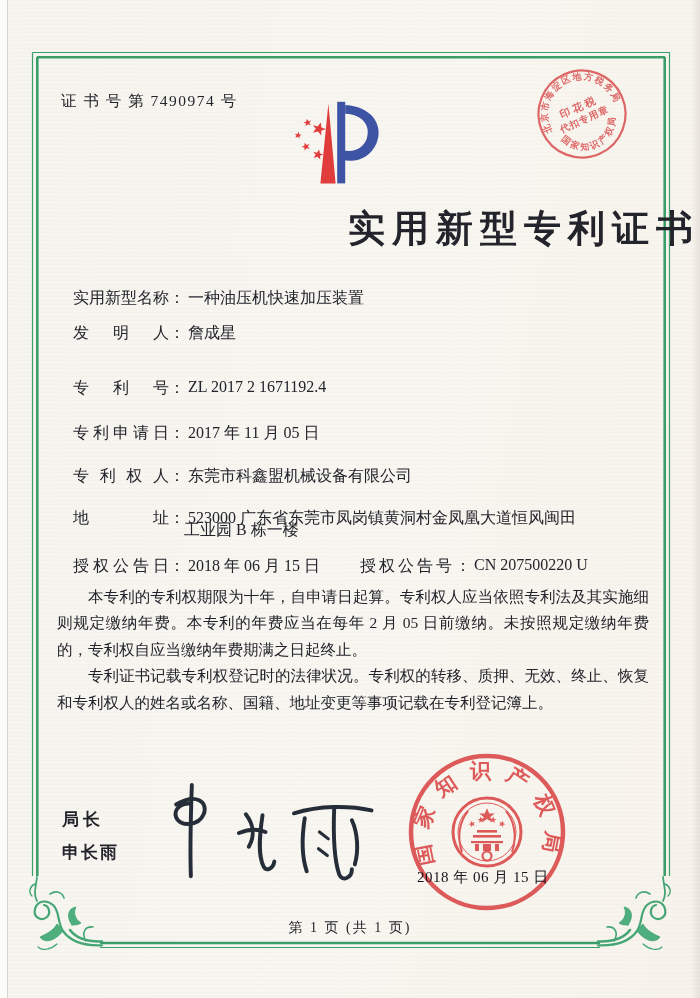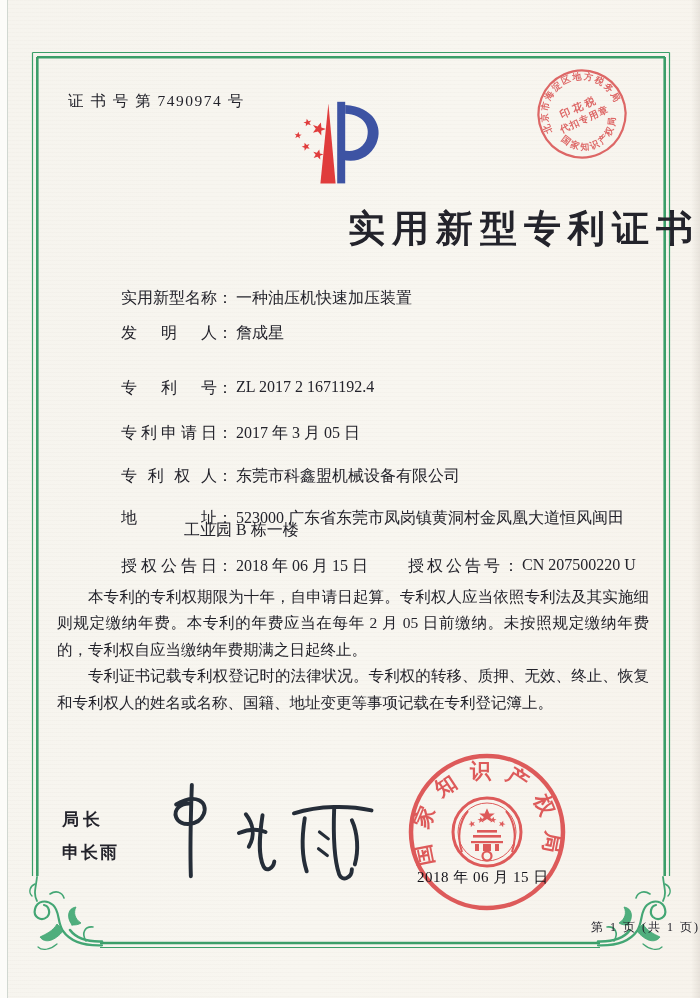--- a/index.html
+++ b/index.html
@@ -7,44 +7,44 @@
     position:relative;width:700px;height:998px;overflow:hidden;
     background:
       repeating-linear-gradient(180deg, rgba(120,110,90,0.025) 0 1px, rgba(0,0,0,0) 1px 4px),
       linear-gradient(100deg,#f6f4ee 0%,#f8f6f0 55%,#f7f3ec 100%);
     font-family:"Liberation Serif","DejaVu Serif",serif;
     color:#23232b;
   }
   .scan-edge-left{position:absolute;left:0;top:0;bottom:0;width:7px;background:#fcfcf9;border-right:1px solid rgba(130,150,135,0.35);}
   .scan-edge-right{position:absolute;right:0;top:0;bottom:0;width:9px;background:linear-gradient(90deg,rgba(0,0,0,0) 0,rgba(160,150,140,0.18) 100%);}
   .border-svg{position:absolute;left:0;top:0;z-index:1;}
-  .cert-no{position:absolute;left:61px;top:91px;font-size:15.5px;letter-spacing:1.5px;z-index:3;margin-left:7px;}
+  .cert-no{position:absolute;left:61px;top:91px;font-size:15.5px;letter-spacing:1.5px;z-index:3;}
   .logo{position:absolute;left:286px;top:100px;z-index:3;}
   .doc-title{position:absolute;left:0;top:204px;width:100%;text-align:right;
     font-size:37px;font-weight:700;letter-spacing:7px;z-index:3;}
   .fields{position:absolute;left:73px;top:288px;width:575px;font-size:16px;z-index:3;}
   .frow{position:absolute;left:0;white-space:nowrap;}
-  .flabel{display:inline-block;width:96px;text-align:justify;text-align-last:justify;vertical-align:top;margin-left:48px;}
+  .flabel{display:inline-block;width:96px;text-align:justify;text-align-last:justify;vertical-align:top;}
   .fcolon{display:inline-block;vertical-align:top;}
   .fvalue{display:inline-block;margin-left:3px;vertical-align:top;text-align:center;}
   .addr2{position:absolute;left:111px;top:12px;}
   .grant-no-group{position:absolute;left:287px;top:0;white-space:nowrap;}
   .grant-no-group .flabel{width:auto;letter-spacing:3px;}
   .paras{position:absolute;left:57px;top:584px;width:592px;font-size:15.5px;line-height:26.4px;
     text-align:justify;z-index:3;}
   .paras p{margin:0;text-indent:2em;}
   .signoff-title{position:absolute;left:62px;top:808px;font-size:17px;letter-spacing:4px;
     font-family:"Liberation Sans","DejaVu Sans",sans-serif;font-weight:700;z-index:3;}
   .signoff-name{position:absolute;left:62px;top:841px;font-size:17px;letter-spacing:2px;
     font-family:"Liberation Sans","DejaVu Sans",sans-serif;font-weight:700;z-index:3;}
   .signature{position:absolute;left:142px;top:778px;z-index:3;}
   .cnipa-seal{position:absolute;left:405px;top:750px;z-index:2;opacity:0.93;}
   .seal-date{position:absolute;left:417px;top:868px;font-size:15px;letter-spacing:0.5px;z-index:4;color:#14141a;}
   .tax-seal{position:absolute;left:528px;top:60px;z-index:2;opacity:0.85;}
-  .footer{position:absolute;left:0;top:919px;width:100%;text-align:right;font-size:12px;letter-spacing:2px;z-index:3;}
+  .footer{position:absolute;left:0;top:919px;width:100%;text-align:center;font-size:14px;letter-spacing:2px;z-index:3;}
 </style>
 </head>
 <body>
 
 <div class="sheet">
 
   <div class="scan-edge-left"></div>
   <div class="scan-edge-right"></div>
 
   <svg class="border-svg" width="700" height="998" viewBox="0 0 700 998">
@@ -108,21 +108,21 @@
     <div class="frow" style="top:0">
       <span class="flabel">实用新型名称</span><span class="fcolon">：</span><span class="fvalue">一种油压机快速加压装置</span>
     </div>
     <div class="frow" style="top:35px">
       <span class="flabel">发明人</span><span class="fcolon">：</span><span class="fvalue">詹成星</span>
     </div>
     <div class="frow" style="top:90px">
       <span class="flabel">专利号</span><span class="fcolon">：</span><span class="fvalue">ZL 2017 2 1671192.4</span>
     </div>
     <div class="frow" style="top:135px">
-      <span class="flabel">专利申请日</span><span class="fcolon">：</span><span class="fvalue">2017 年 3 月 05 日</span>
+      <span class="flabel">专利申请日</span><span class="fcolon">：</span><span class="fvalue">2017 年 11 月 05 日</span>
     </div>
     <div class="frow" style="top:178px">
       <span class="flabel">专利权人</span><span class="fcolon">：</span><span class="fvalue">东莞市科鑫盟机械设备有限公司</span>
     </div>
     <div class="frow" style="top:220px">
       <span class="flabel">地址</span><span class="fcolon">：</span><span class="fvalue">523000 广东省东莞市凤岗镇黄洞村金凤凰大道恒风闽田</span>
       <span class="addr2">工业园 B 栋一楼</span>
     </div>
     <div class="frow" style="top:268px">
       <span class="flabel">授权公告日</span><span class="fcolon">：</span><span class="fvalue">2018 年 06 月 15 日</span>

